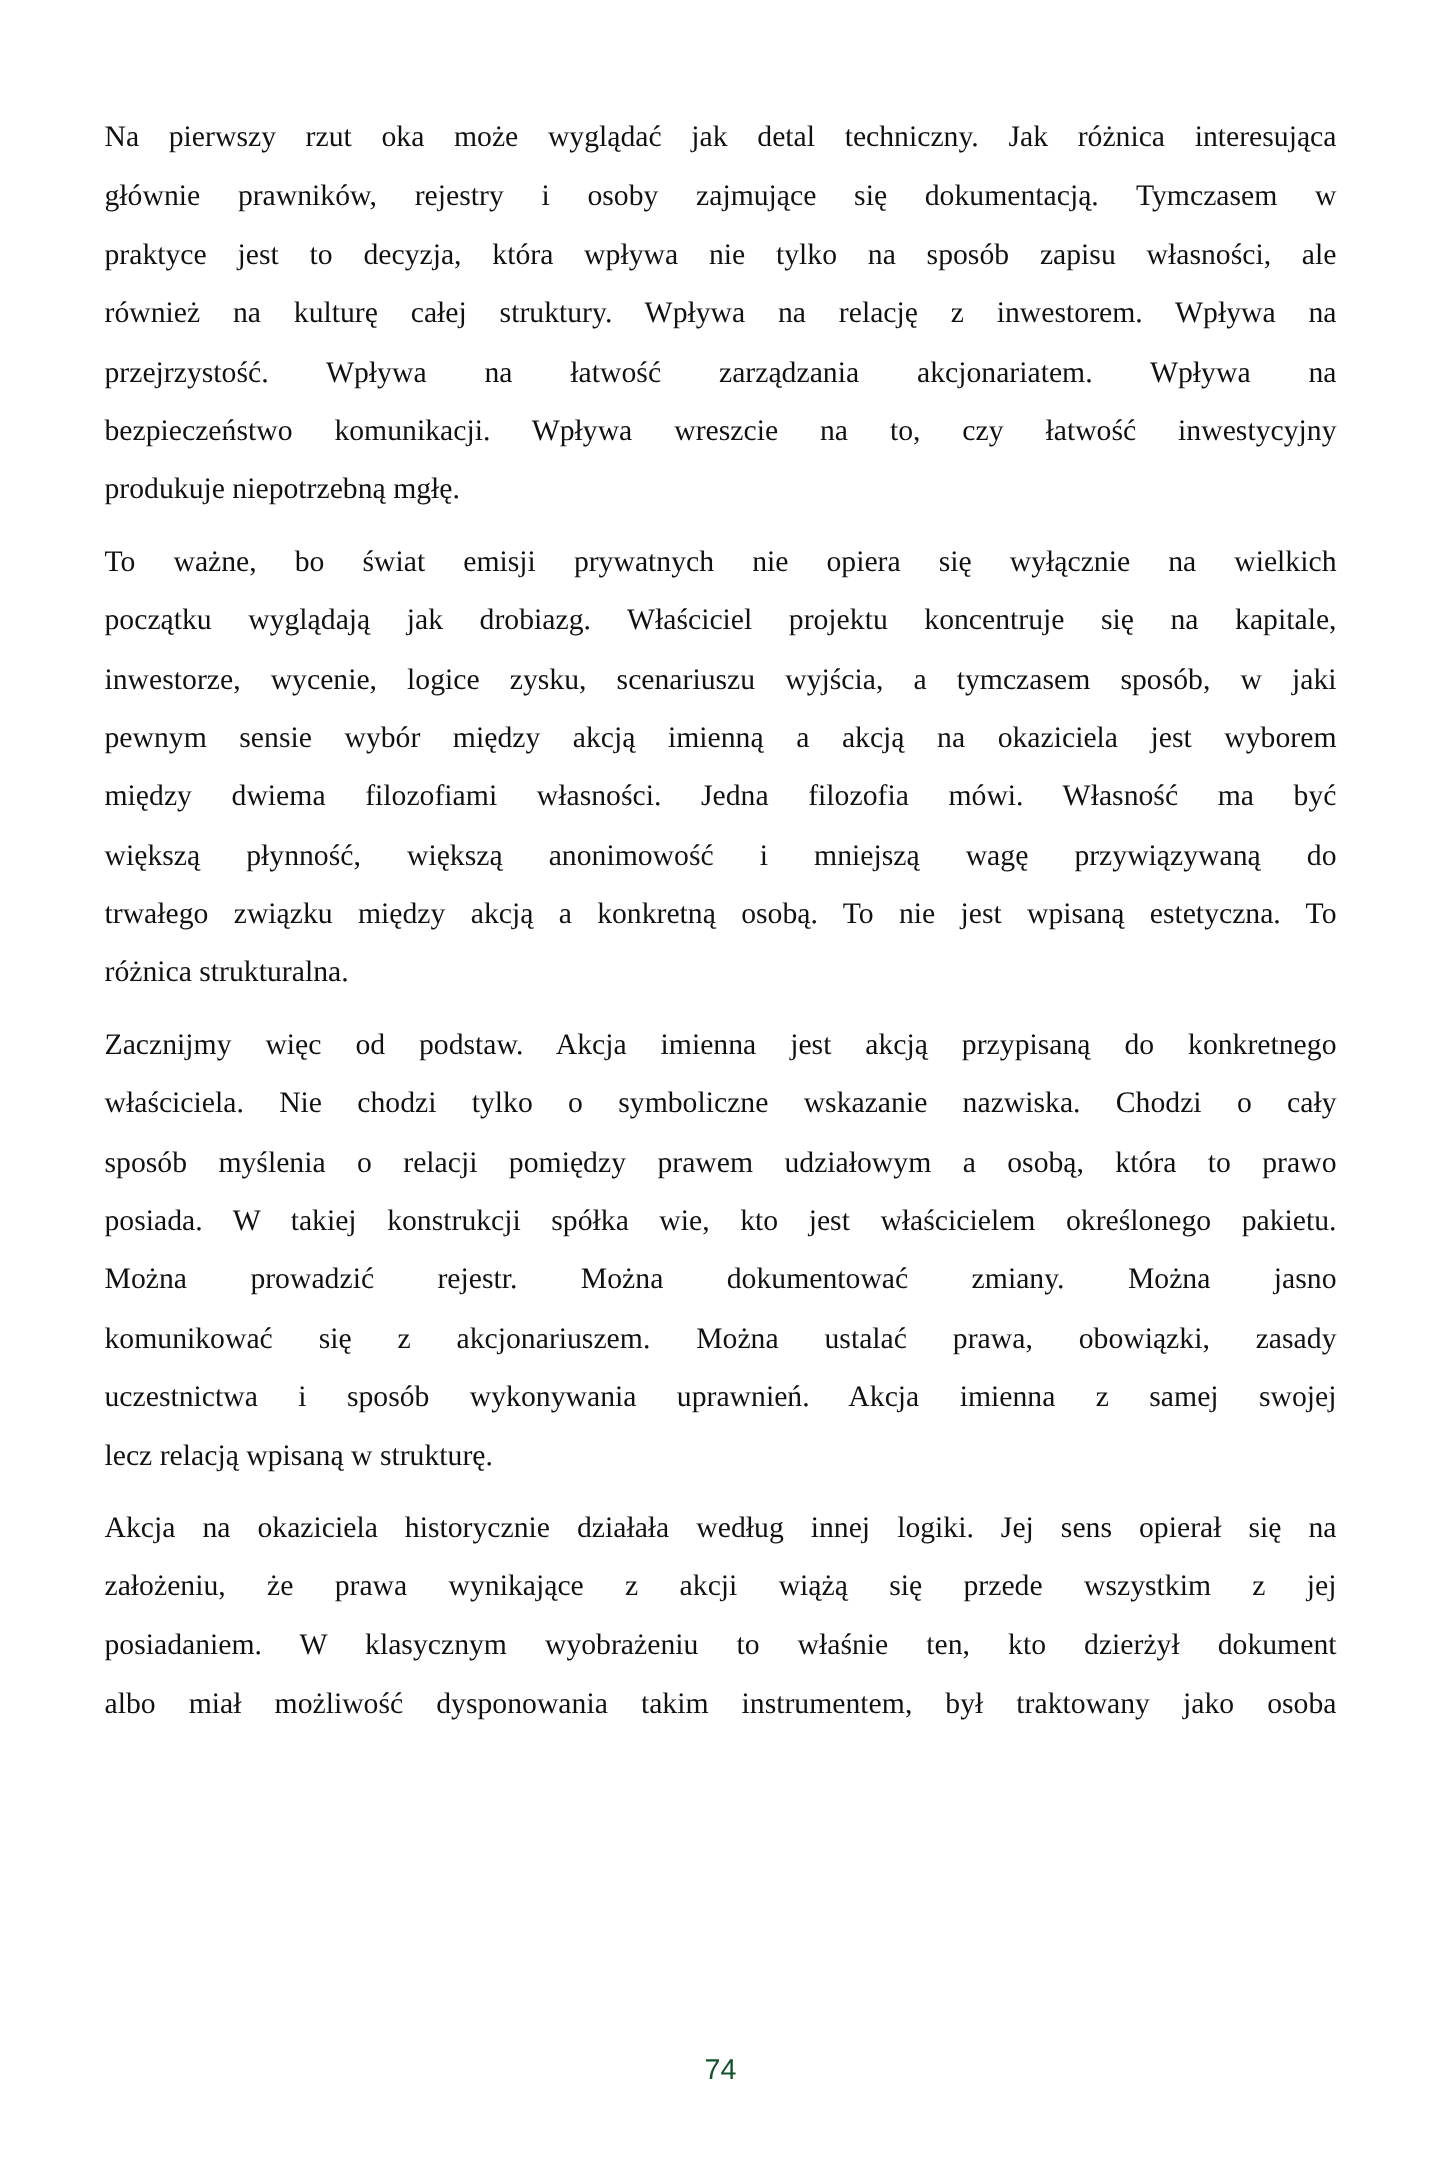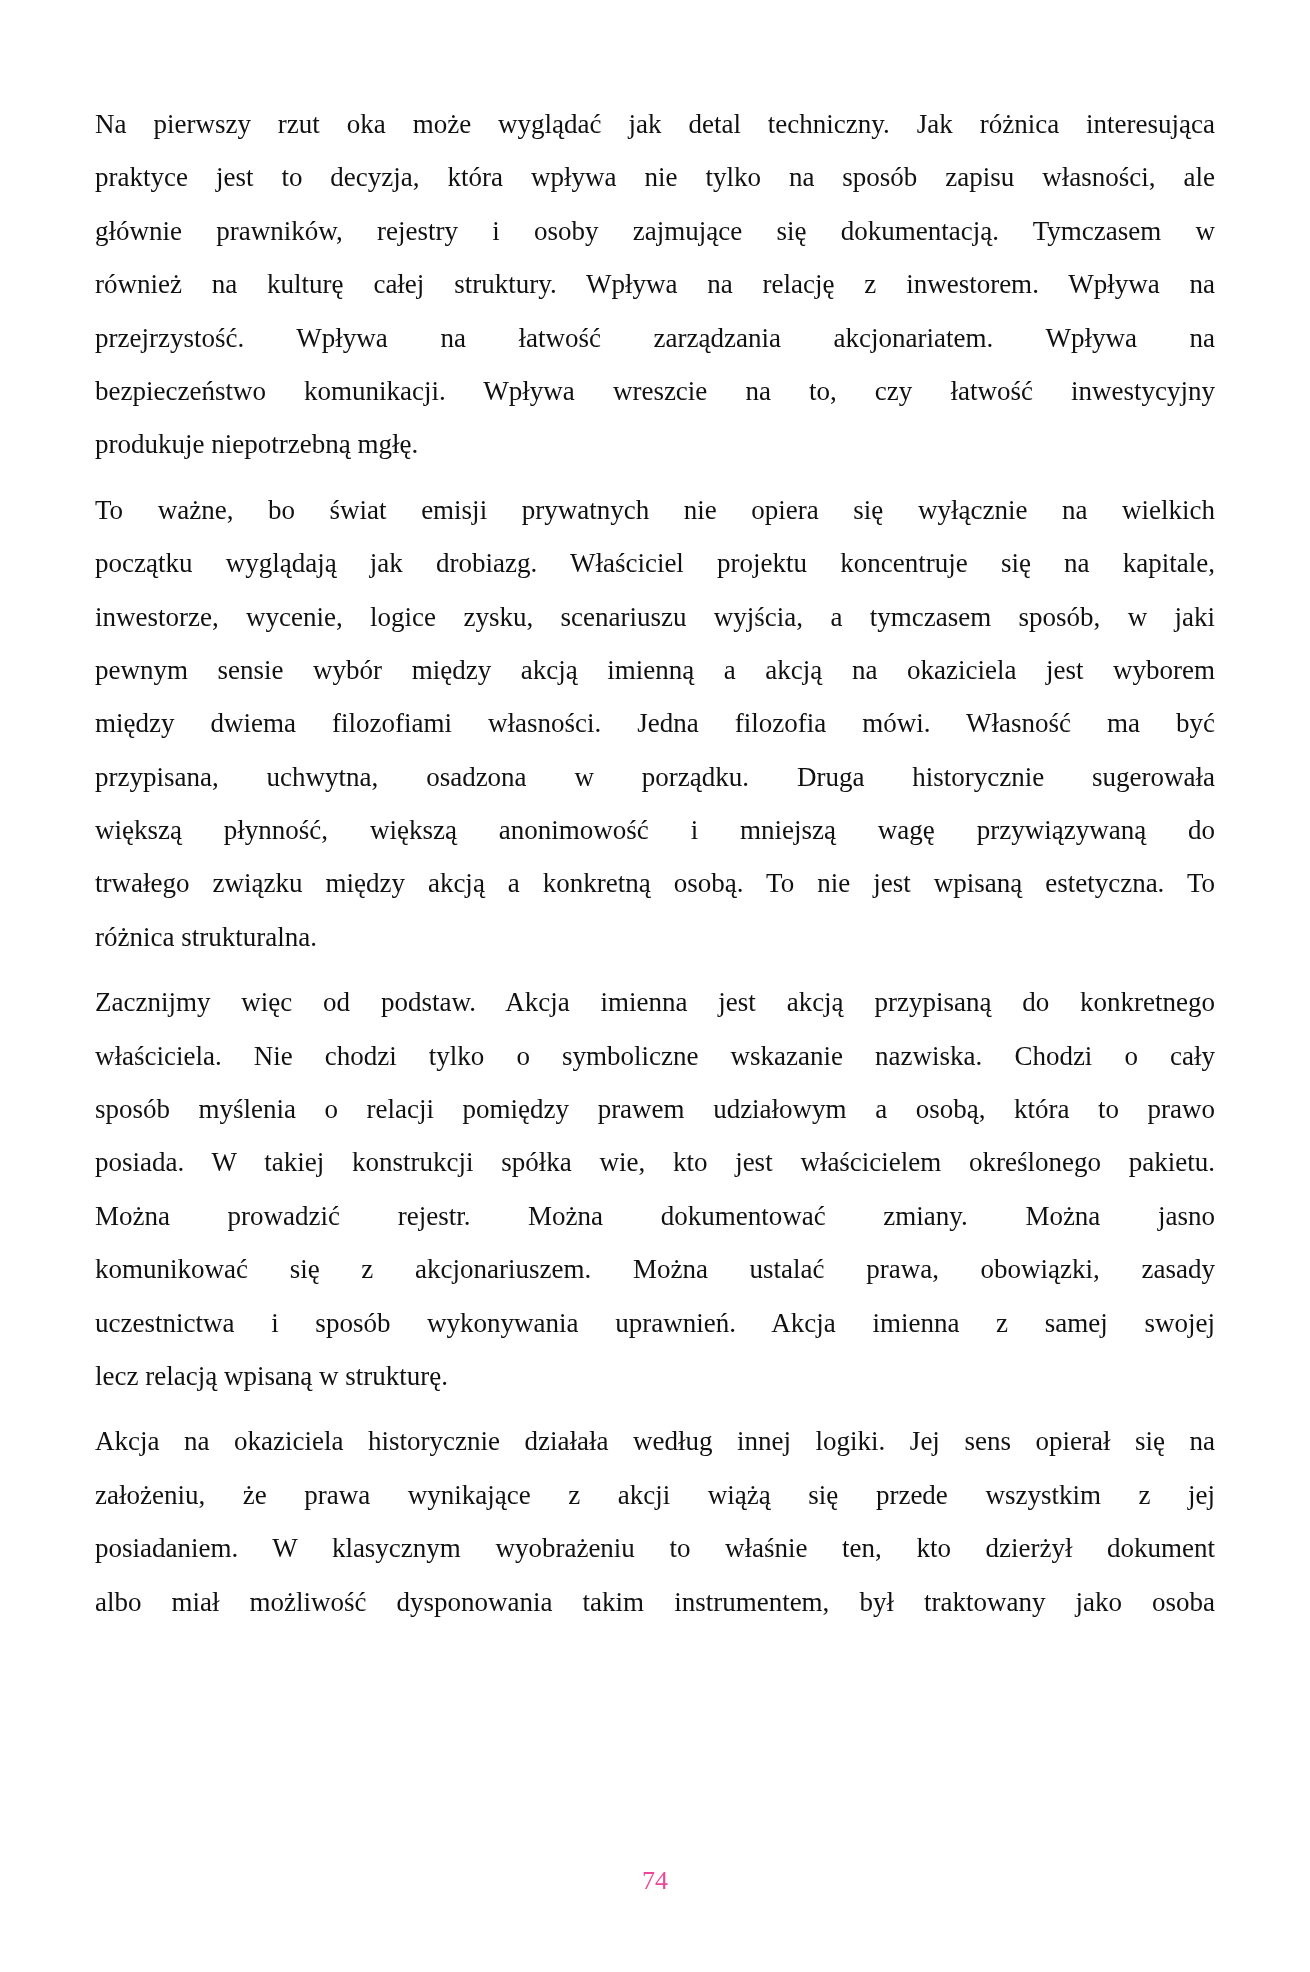--- a/index.html
+++ b/index.html
@@ -11,44 +11,43 @@
     font-size: 27px; color: #111;
   }
   .para { margin: 0 0 12px 0; }
   .line {
     display: block; height: 53.4px; line-height: 53.4px;
     text-align: justify; text-align-last: justify; white-space: nowrap; overflow: visible;
   }
   .line.last { text-align-last: left; }
   .page-number {
     position: absolute; left: 0; width: 1310px; top: 1866px; text-align: center;
-    font-family: Liberation Serif, serif; font-size: 26px; color: #ec4899;
+    font-family: Liberation Sans, sans-serif; font-size: 26px; color: #14532d;
   }
 </style>
 </head>
 <body>
 
 <div class="page">
   <div class="text-block">
     <p class="para">
       <span class="line">Na pierwszy rzut oka może wyglądać jak detal techniczny. Jak różnica interesująca</span>
+      <span class="line">głównie prawników, rejestry i osoby zajmujące się dokumentacją. Tymczasem w</span>
       <span class="line">praktyce jest to decyzja, która wpływa nie tylko na sposób zapisu własności, ale</span>
-      <span class="line">głównie prawników, rejestry i osoby zajmujące się dokumentacją. Tymczasem w</span>
       <span class="line">również na kulturę całej struktury. Wpływa na relację z inwestorem. Wpływa na</span>
       <span class="line">przejrzystość. Wpływa na łatwość zarządzania akcjonariatem. Wpływa na</span>
       <span class="line">bezpieczeństwo komunikacji. Wpływa wreszcie na to, czy łatwość inwestycyjny</span>
       <span class="line last">produkuje niepotrzebną mgłę.</span>
     </p>
     <p class="para">
       <span class="line">To ważne, bo świat emisji prywatnych nie opiera się wyłącznie na wielkich</span>
       <span class="line">początku wyglądają jak drobiazg. Właściciel projektu koncentruje się na kapitale,</span>
       <span class="line">inwestorze, wycenie, logice zysku, scenariuszu wyjścia, a tymczasem sposób, w jaki</span>
       <span class="line">pewnym sensie wybór między akcją imienną a akcją na okaziciela jest wyborem</span>
       <span class="line">między dwiema filozofiami własności. Jedna filozofia mówi. Własność ma być</span>
-      <span class="line">przypisana, uchwytna, osadzona w porządku. Druga historycznie sugerowała</span>
       <span class="line">większą płynność, większą anonimowość i mniejszą wagę przywiązywaną do</span>
       <span class="line">trwałego związku między akcją a konkretną osobą. To nie jest wpisaną estetyczna. To</span>
       <span class="line last">różnica strukturalna.</span>
     </p>
     <p class="para">
       <span class="line">Zacznijmy więc od podstaw. Akcja imienna jest akcją przypisaną do konkretnego</span>
       <span class="line">właściciela. Nie chodzi tylko o symboliczne wskazanie nazwiska. Chodzi o cały</span>
       <span class="line">sposób myślenia o relacji pomiędzy prawem udziałowym a osobą, która to prawo</span>
       <span class="line">posiada. W takiej konstrukcji spółka wie, kto jest właścicielem określonego pakietu.</span>
       <span class="line">Można prowadzić rejestr. Można dokumentować zmiany. Można jasno</span>

